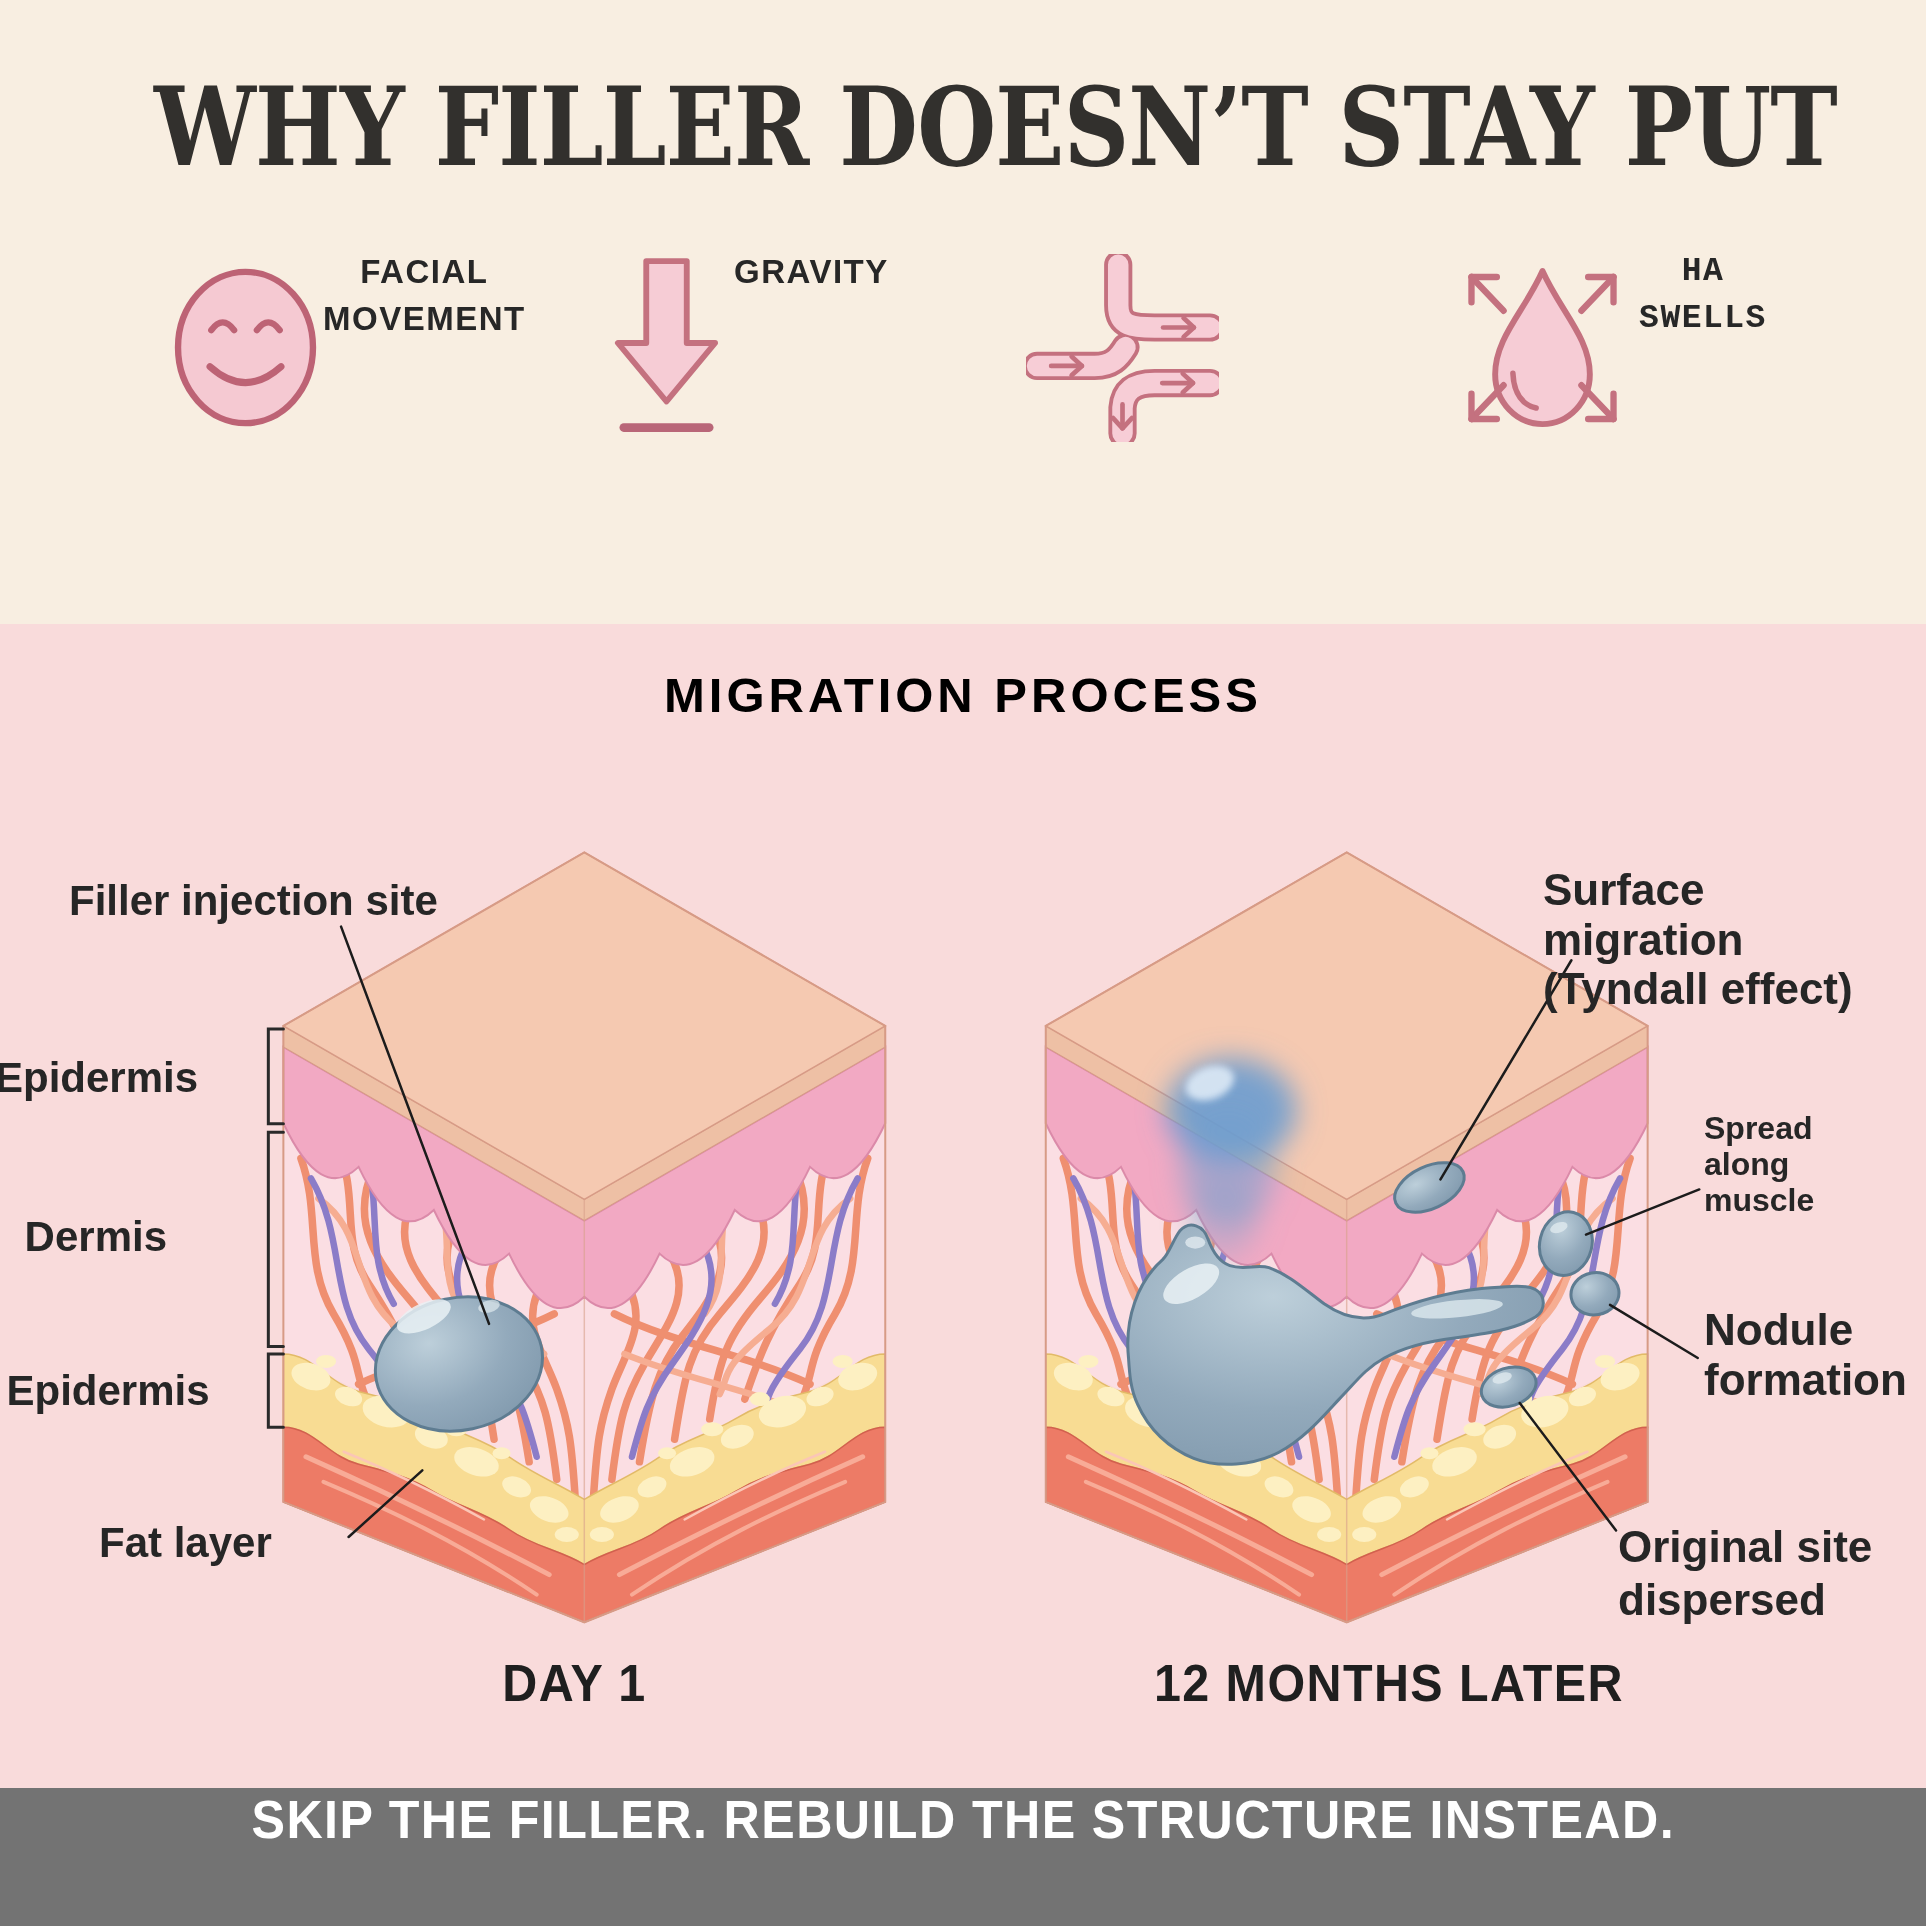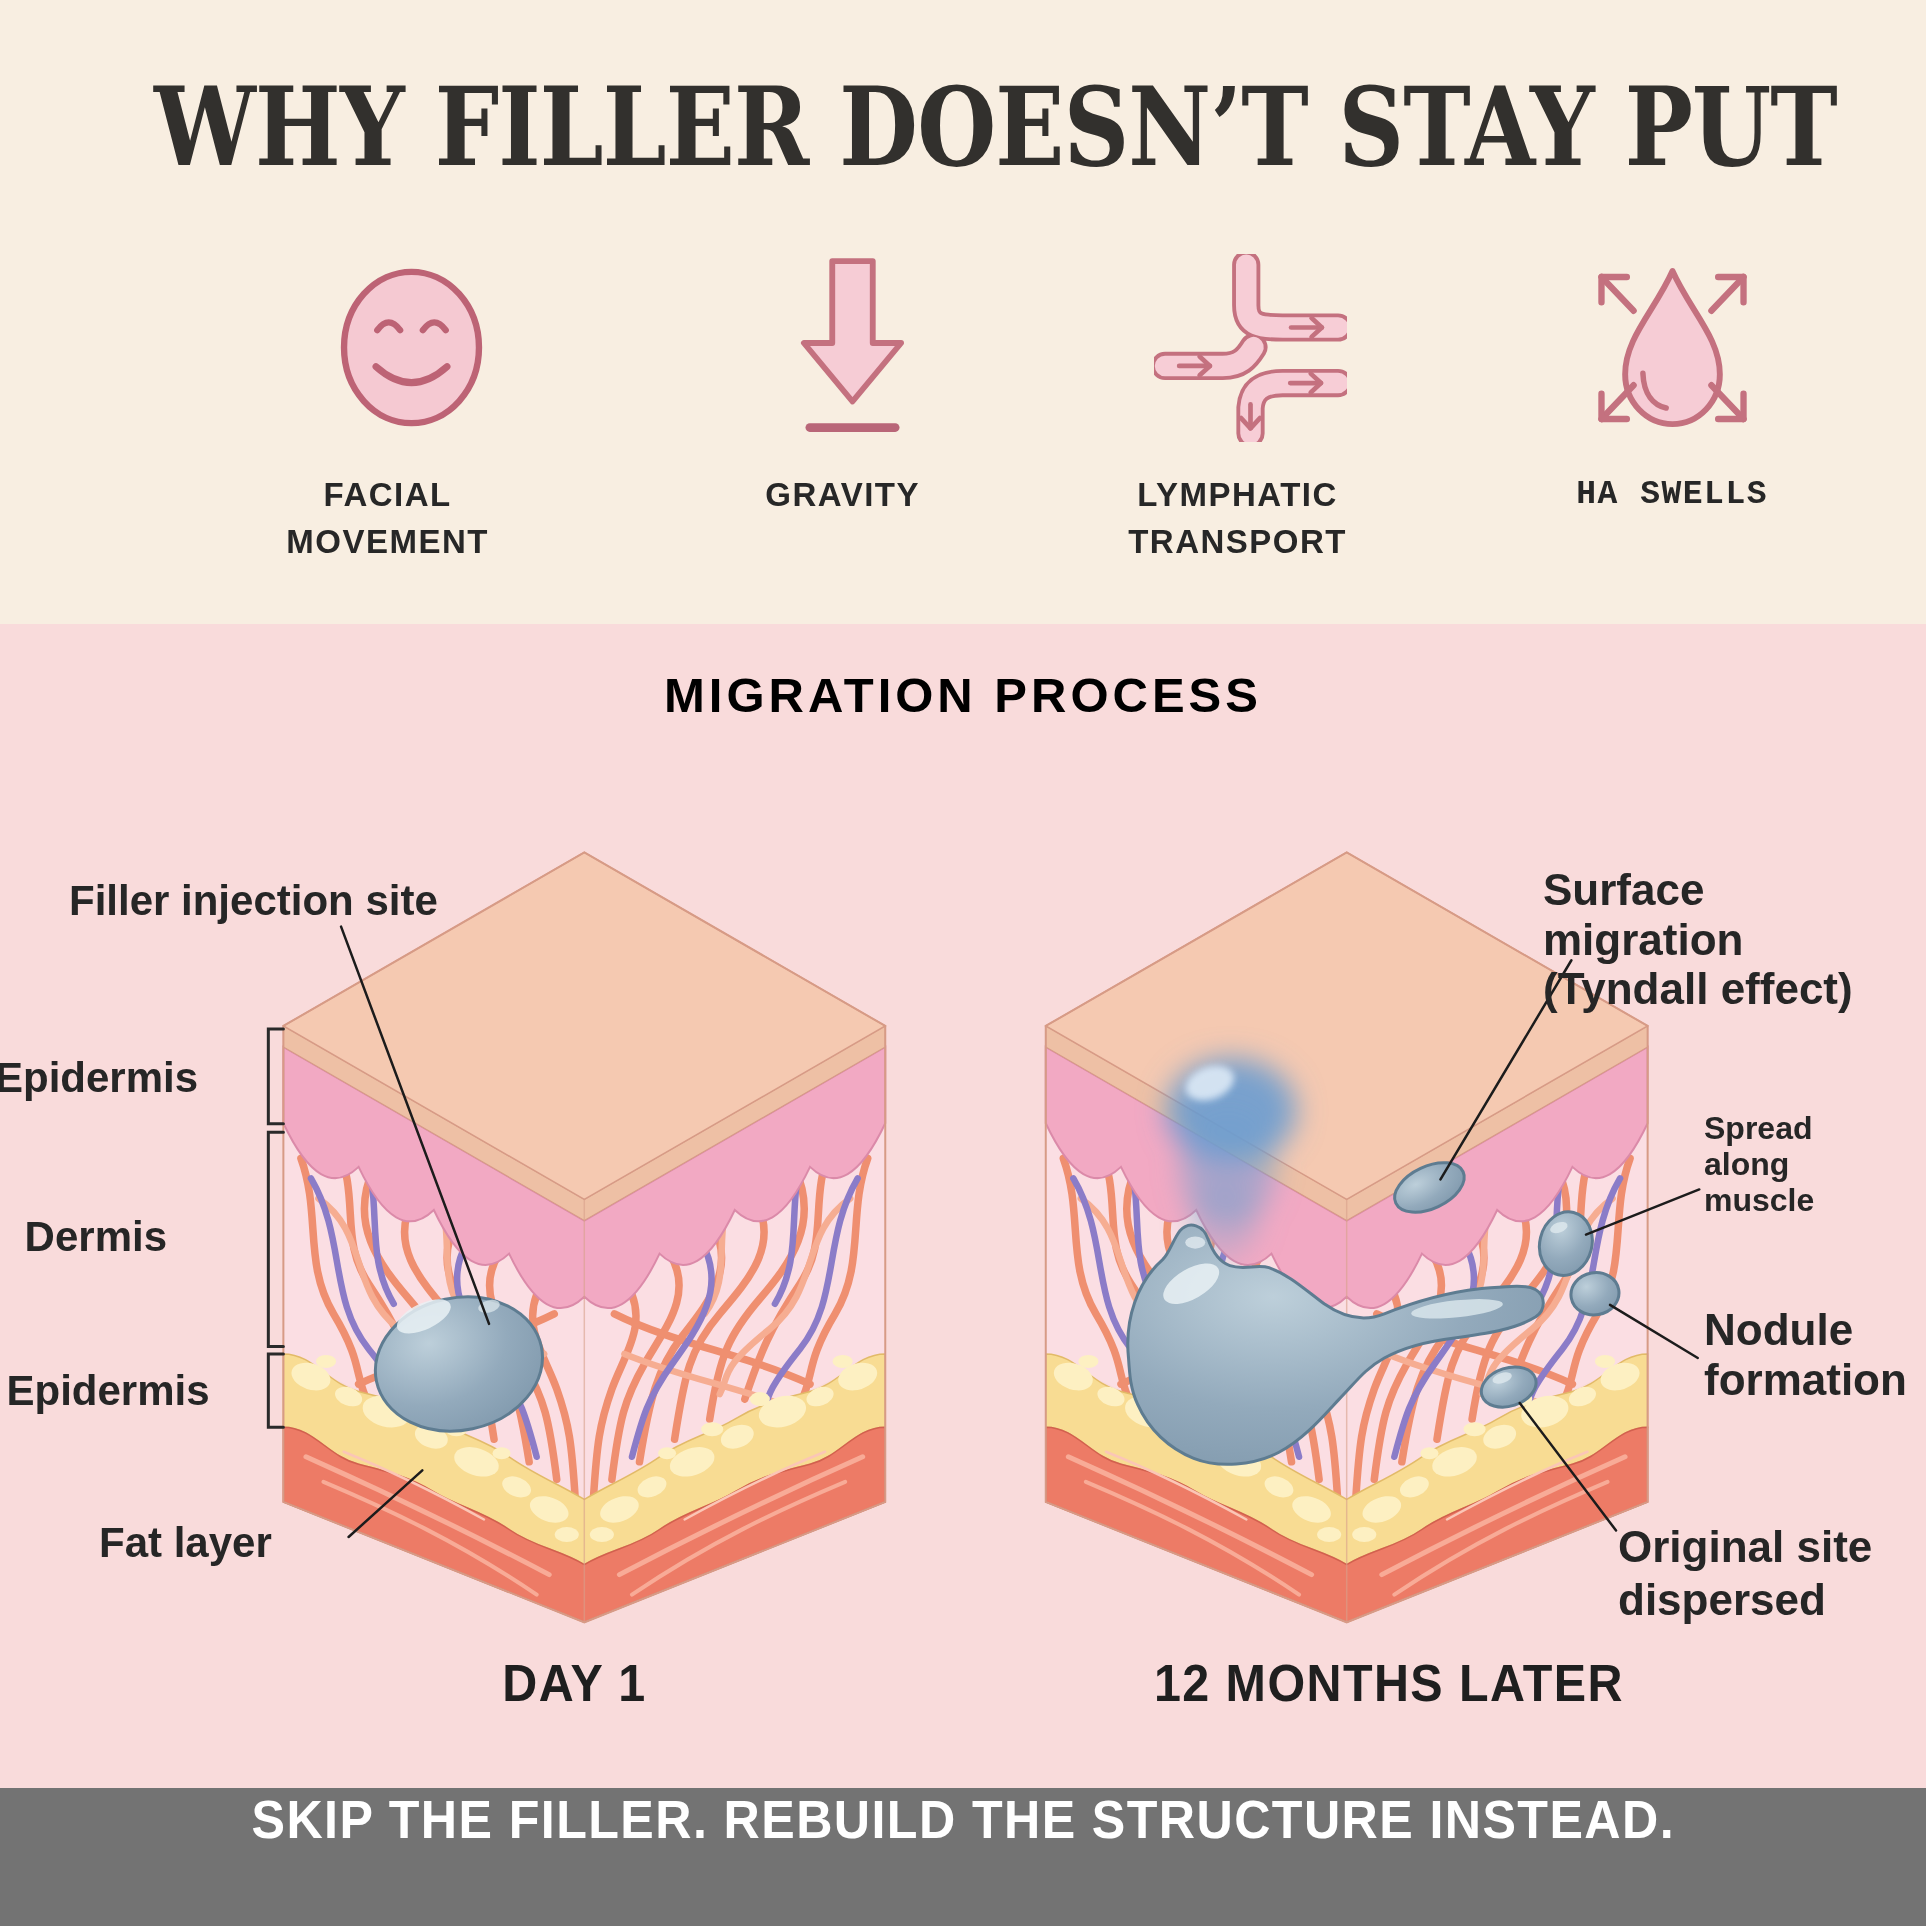--- a/index.html
+++ b/index.html
@@ -5,21 +5,21 @@
   html,body{margin:0;padding:0;width:1926px;height:1926px;overflow:hidden;}
   body{font-family:"Liberation Sans",sans-serif;background:#f8eee1;position:relative;}
   .abs{position:absolute;}
   
   #main-title{
     top:64px;left:0;width:1926px;text-align:center;
     font-family:"DejaVu Serif",serif;font-weight:700;font-size:108px;
     color:#32302d;letter-spacing:-1px;transform:scaleX(.84);transform-origin:center;
     white-space:nowrap;
   }
-  .factor{top:236px;display:flex;flex-direction:column;align-items:flex-end;width:321px;}
+  .factor{top:236px;display:flex;flex-direction:row;align-items:flex-start;width:321px;}
   .factor .icon-box{height:223px;display:flex;align-items:center;justify-content:center;}
   .factor .f-label{
     margin-top:12px;text-align:center;font-weight:700;font-size:33px;line-height:47px;
     letter-spacing:1.5px;color:#272727;white-space:pre-line;
   }
   
   #migration-section{top:624px;left:0;width:1926px;height:1164px;background:#f9dbdb;}
   #migration-heading{
     top:667px;left:0;width:1926px;text-align:center;font-weight:700;font-size:49px;
     letter-spacing:4px;color:#000000;z-index:3;
@@ -88,22 +88,20 @@
           <line x1="58" y1="262" x2="130" y2="262"></line>
           <path d="M106,240 L130,262 L106,284"></path>
           <line x1="318" y1="302" x2="390" y2="302"></line>
           <path d="M366,280 L390,302 L366,324"></path>
           <line x1="225" y1="352" x2="225" y2="408"></line>
           <path d="M203,384 L225,408 L247,384"></path>
         </g>
       </g>
     </svg>
   </div>
-  <div class="f-label">LYMPHATIC
-TRANSPORT</div>
 </div>
 
 <div class="abs factor" style="left:1447px;font-family:Liberation Mono, monospace;">
   <div class="icon-box">
     <svg width="191" height="186" viewBox="0 0 440 440">
       <path d="M220,38 C262,132 332,196 332,282 A112,118 0 1 1 108,282 C108,196 178,132 220,38 Z" fill="#f6ccd5" stroke="#c4717f" stroke-width="14" stroke-linejoin="round"></path>
       <path d="M150,280 C152,330 175,355 205,362" fill="none" stroke="#c4717f" stroke-width="13" stroke-linecap="round"></path>
       <g stroke="#c4717f" stroke-width="15" fill="none" stroke-linecap="round" stroke-linejoin="round">
         <line x1="128" y1="132" x2="52" y2="52"></line>  
           <path d="M52,112 L52,52 L112,52"></path>

